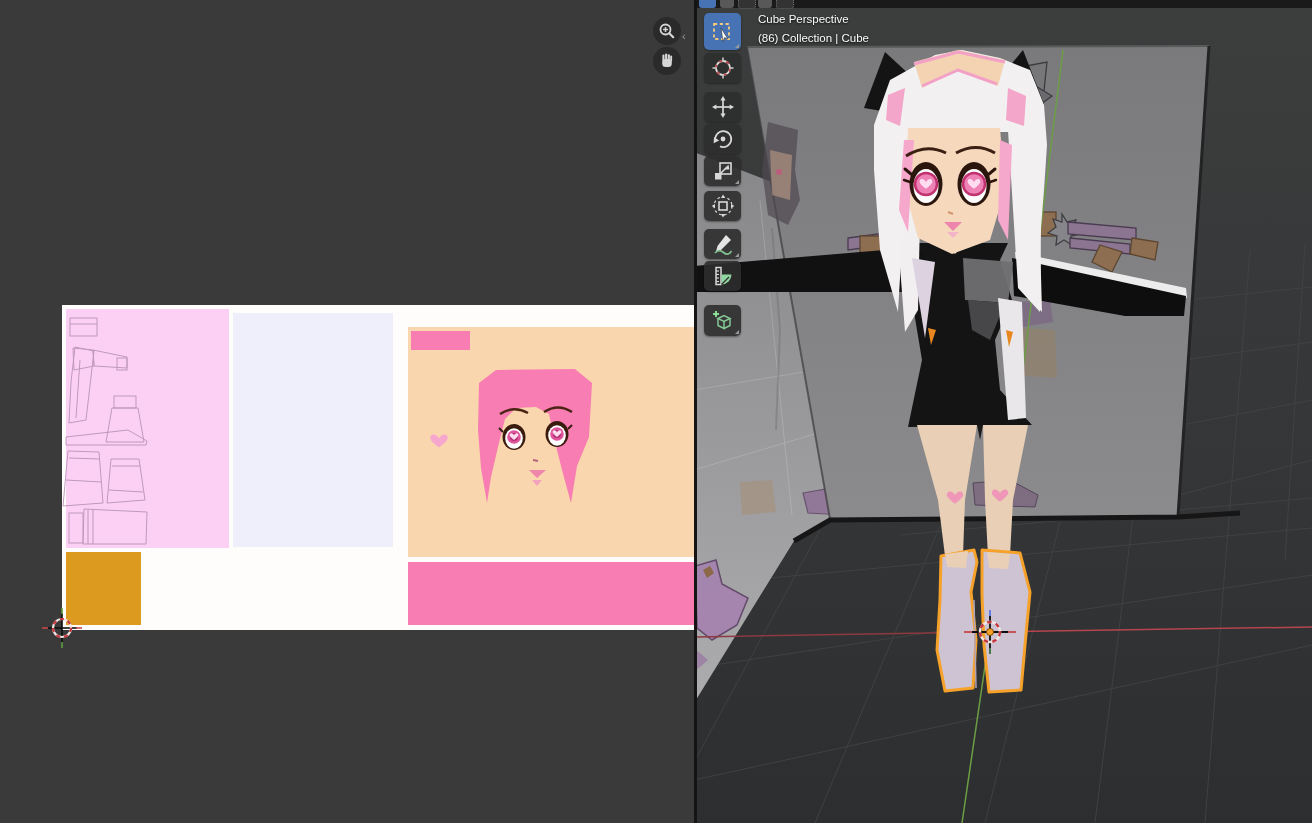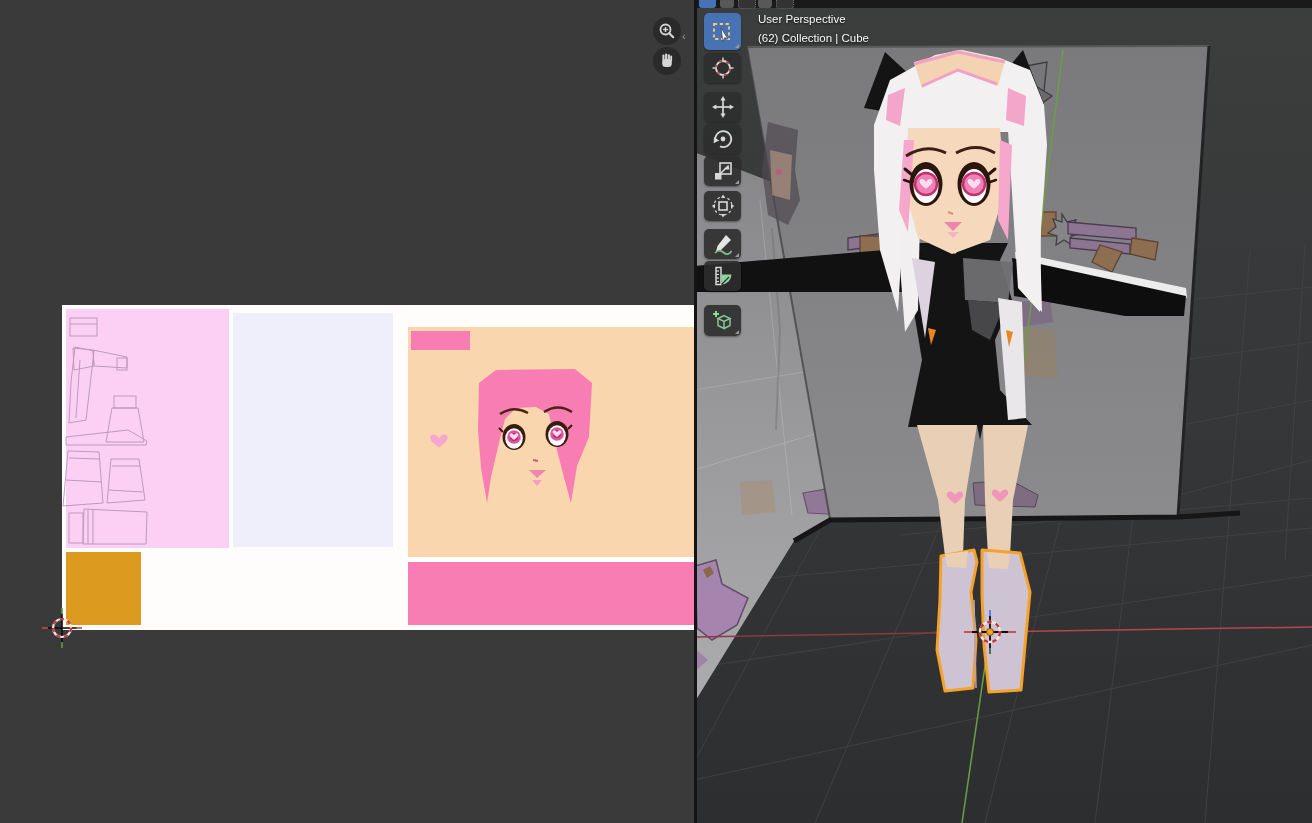--- a/index.html
+++ b/index.html
@@ -310,22 +310,22 @@
 
     <div class="vp-header">
       <div class="hbtn" style="left:2px;width:17px;background:#4772b3;"></div>
       <div class="hbtn" style="left:23px;width:14px;background:#585858;"></div>
       <div class="hbtn" style="left:41px;width:16px;background:#333333;border:1px dotted #6a6a6a;border-top:none;"></div>
       <div class="hbtn" style="left:61px;width:14px;background:#585858;"></div>
       <div class="hbtn" style="left:79px;width:16px;background:#333333;border:1px dotted #6a6a6a;border-top:none;"></div>
     </div>
 
     <div class="vp-labels">
-      <div>User Perspective</div>
-      <div>(62) Collection | Cube</div>
+      <div>Cube Perspective</div>
+      <div>(86) Collection | Cube</div>
     </div>
 
     <div class="toolbar">
       <div class="tbtn active" style="top:0;">
         <svg width="26" height="26" viewBox="0 0 26 26">
           <rect x="4" y="5" width="15" height="15" fill="none" stroke="#f2c97c" stroke-width="1.8" stroke-dasharray="3.2 2.6"></rect>
           <polygon points="11,9 18,20 14.5,18.5 13,22.5" fill="#ffffff" stroke="#333" stroke-width="0.6"></polygon>
         </svg>
           <span class="corner"></span>
       </div>

